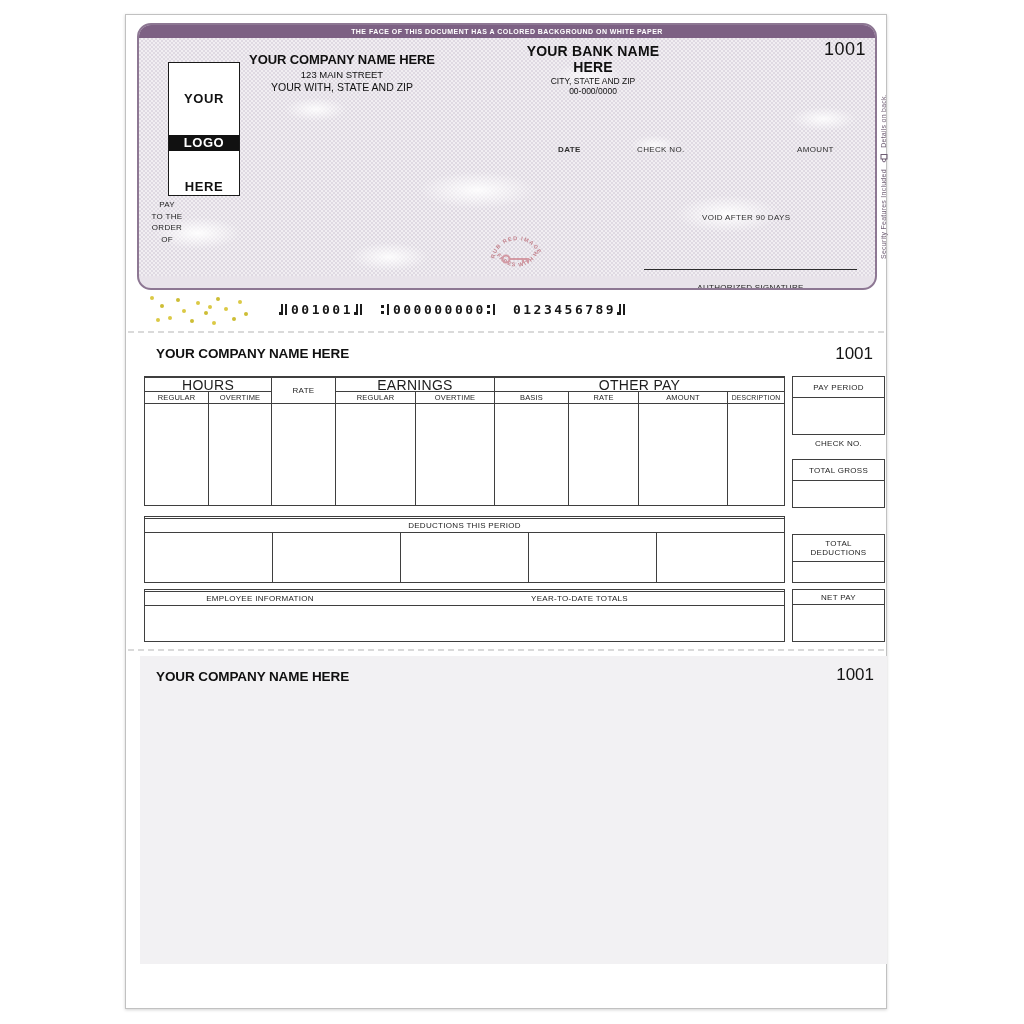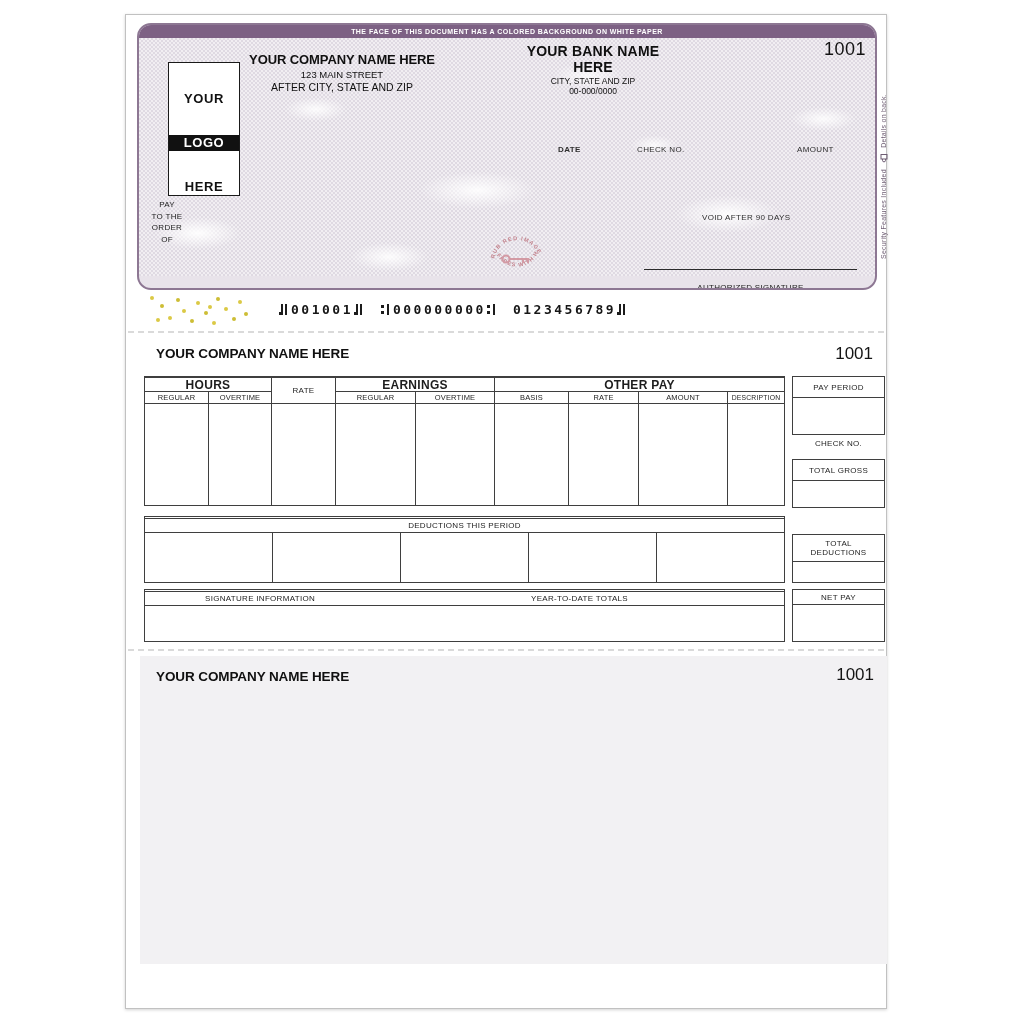--- a/index.html
+++ b/index.html
@@ -102,21 +102,21 @@
   .stub-co{position:absolute;left:30px;top:331px;font-size:13.5px;font-weight:bold;color:#101010;letter-spacing:-.1px;}
   .stub-num{position:absolute;right:13px;top:329px;font-size:17px;color:#141414;}
 
   .etable{
     position:absolute;left:18px;top:361px;width:641px;height:130px;box-sizing:border-box;
     border:1px solid var(--tb);border-top:2px solid var(--tb);
     display:grid;grid-template-columns:63px 63px 64px 80px 79px 74px 70px 89px 1fr;
     grid-template-rows:14px 12px 1fr;color:#1d1d1d;background:#fff;
   }
   .etable > div{display:flex;align-items:center;justify-content:center;}
-  .gh{font-size:12px;letter-spacing:.3px;border-bottom:1px solid var(--tb);grid-row:1;font-weight:bold;}
+  .gh{font-size:14px;letter-spacing:.3px;border-bottom:1px solid var(--tb);grid-row:1;}
   .gh.hours{grid-column:1/3;}
   .gh.earn{grid-column:4/6;border-left:1px solid var(--tb);}
   .gh.op{grid-column:6/10;border-left:1px solid var(--tb);}
   .rate-cell{grid-column:3;grid-row:1/3;font-size:8px;letter-spacing:.3px;border-left:1px solid var(--tb);border-bottom:1px solid var(--tb);}
   .sh{grid-row:2;font-size:7.5px;letter-spacing:.2px;border-bottom:1px solid var(--tb);}
   .sh.desc{font-size:6.8px;}
   .bc{grid-row:3;}
   .c1{grid-column:1;}.c2{grid-column:2;}.c3{grid-column:3;}.c4{grid-column:4;}.c5{grid-column:5;}
   .c6{grid-column:6;}.c7{grid-column:7;}.c8{grid-column:8;}.c9{grid-column:9;}
   .bl{border-left:1px solid var(--tb);}
@@ -165,21 +165,21 @@
 
       <div class="logo">
         <div>YOUR</div>
         <div class="mid">LOGO</div>
         <div>HERE</div>
       </div>
 
       <div class="company">
         <div class="name">YOUR COMPANY NAME HERE</div>
         <div class="a1">123 MAIN STREET</div>
-        <div class="a2">AFTER CITY, STATE AND ZIP</div>
+        <div class="a2">YOUR WITH, STATE AND ZIP</div>
       </div>
 
       <div class="bank">
         <div class="name">YOUR BANK NAME HERE</div>
         <div class="addr">CITY, STATE AND ZIP</div>
       </div>
       <div class="fraction">00-000/0000</div>
 
       <div class="check-number">1001</div>
 
@@ -282,21 +282,21 @@
       <div></div>
       <div class="bl"></div>
       <div class="bl"></div>
       <div class="bl"></div>
       <div class="bl"></div>
     </div>
   </div>
 
   <div class="emtable">
     <div class="emhead">
-      <div class="l">SIGNATURE INFORMATION</div>
+      <div class="l">EMPLOYEE INFORMATION</div>
       <div class="r">YEAR-TO-DATE TOTALS</div>
     </div>
   </div>
 
   <div class="sbox sb-pp">
     <div class="head">PAY PERIOD</div>
   </div>
   <div class="side-label">CHECK NO.</div>
   <div class="sbox sb-tg">
     <div class="head">TOTAL GROSS</div>

